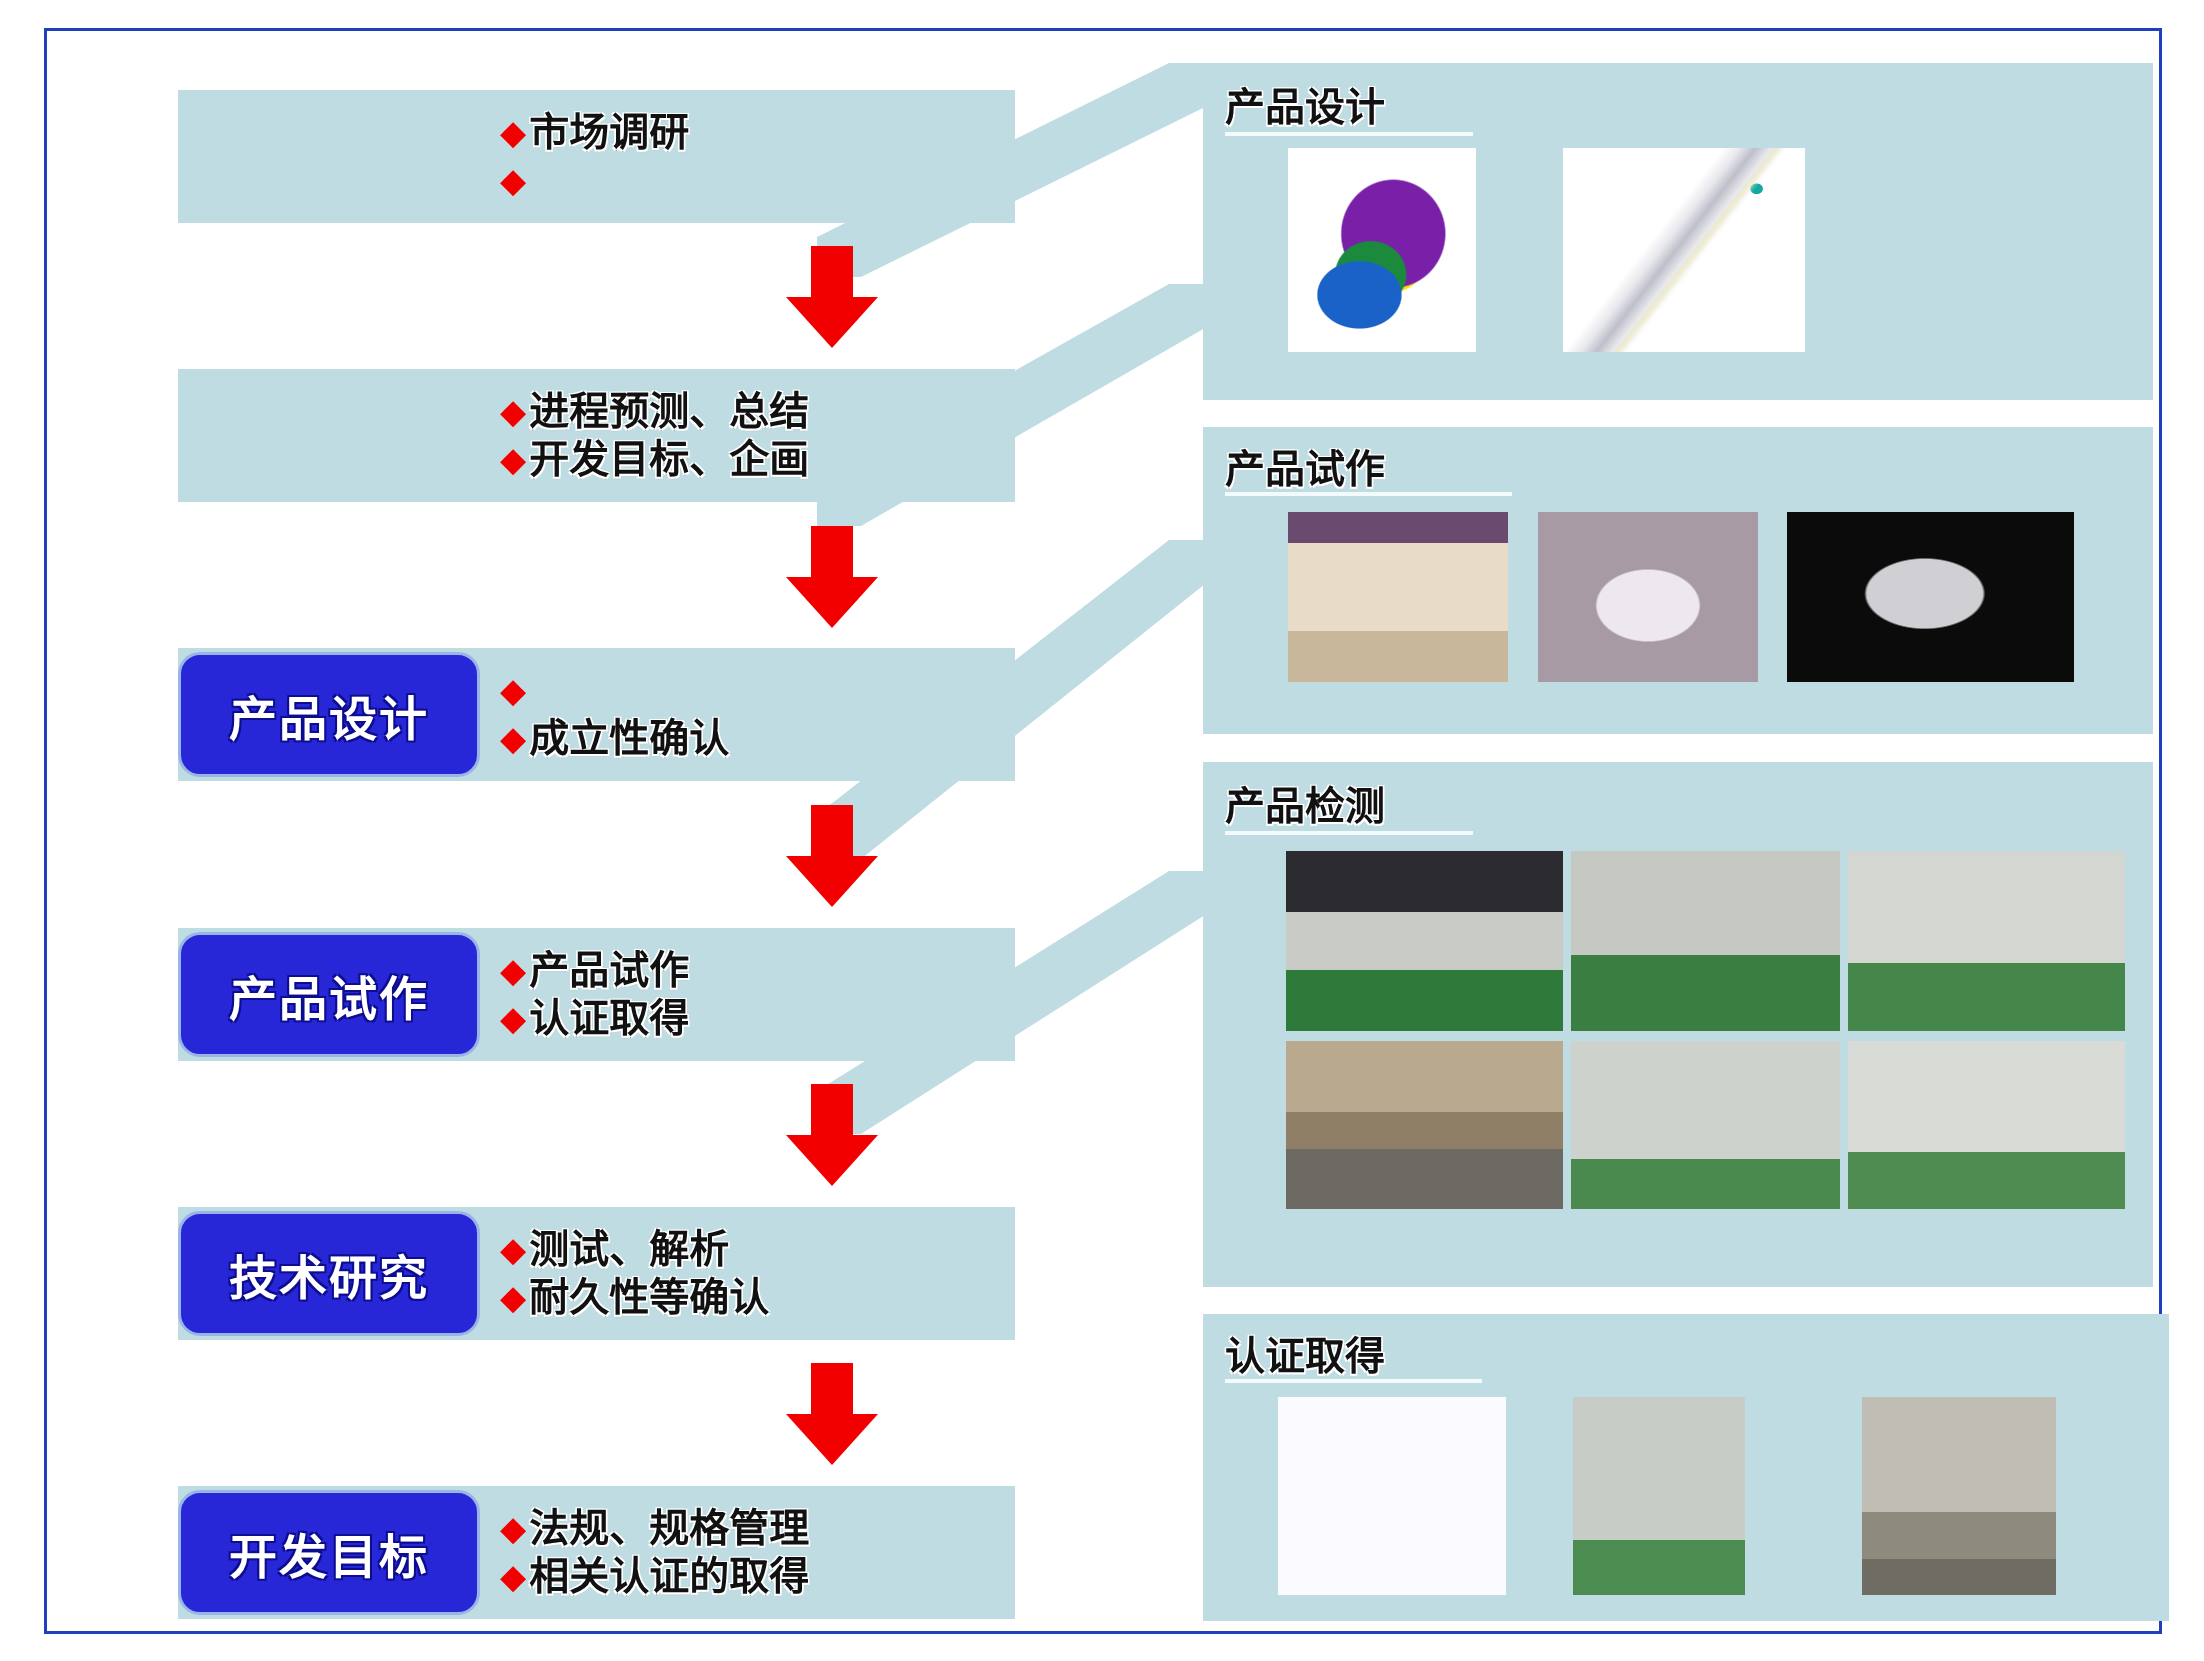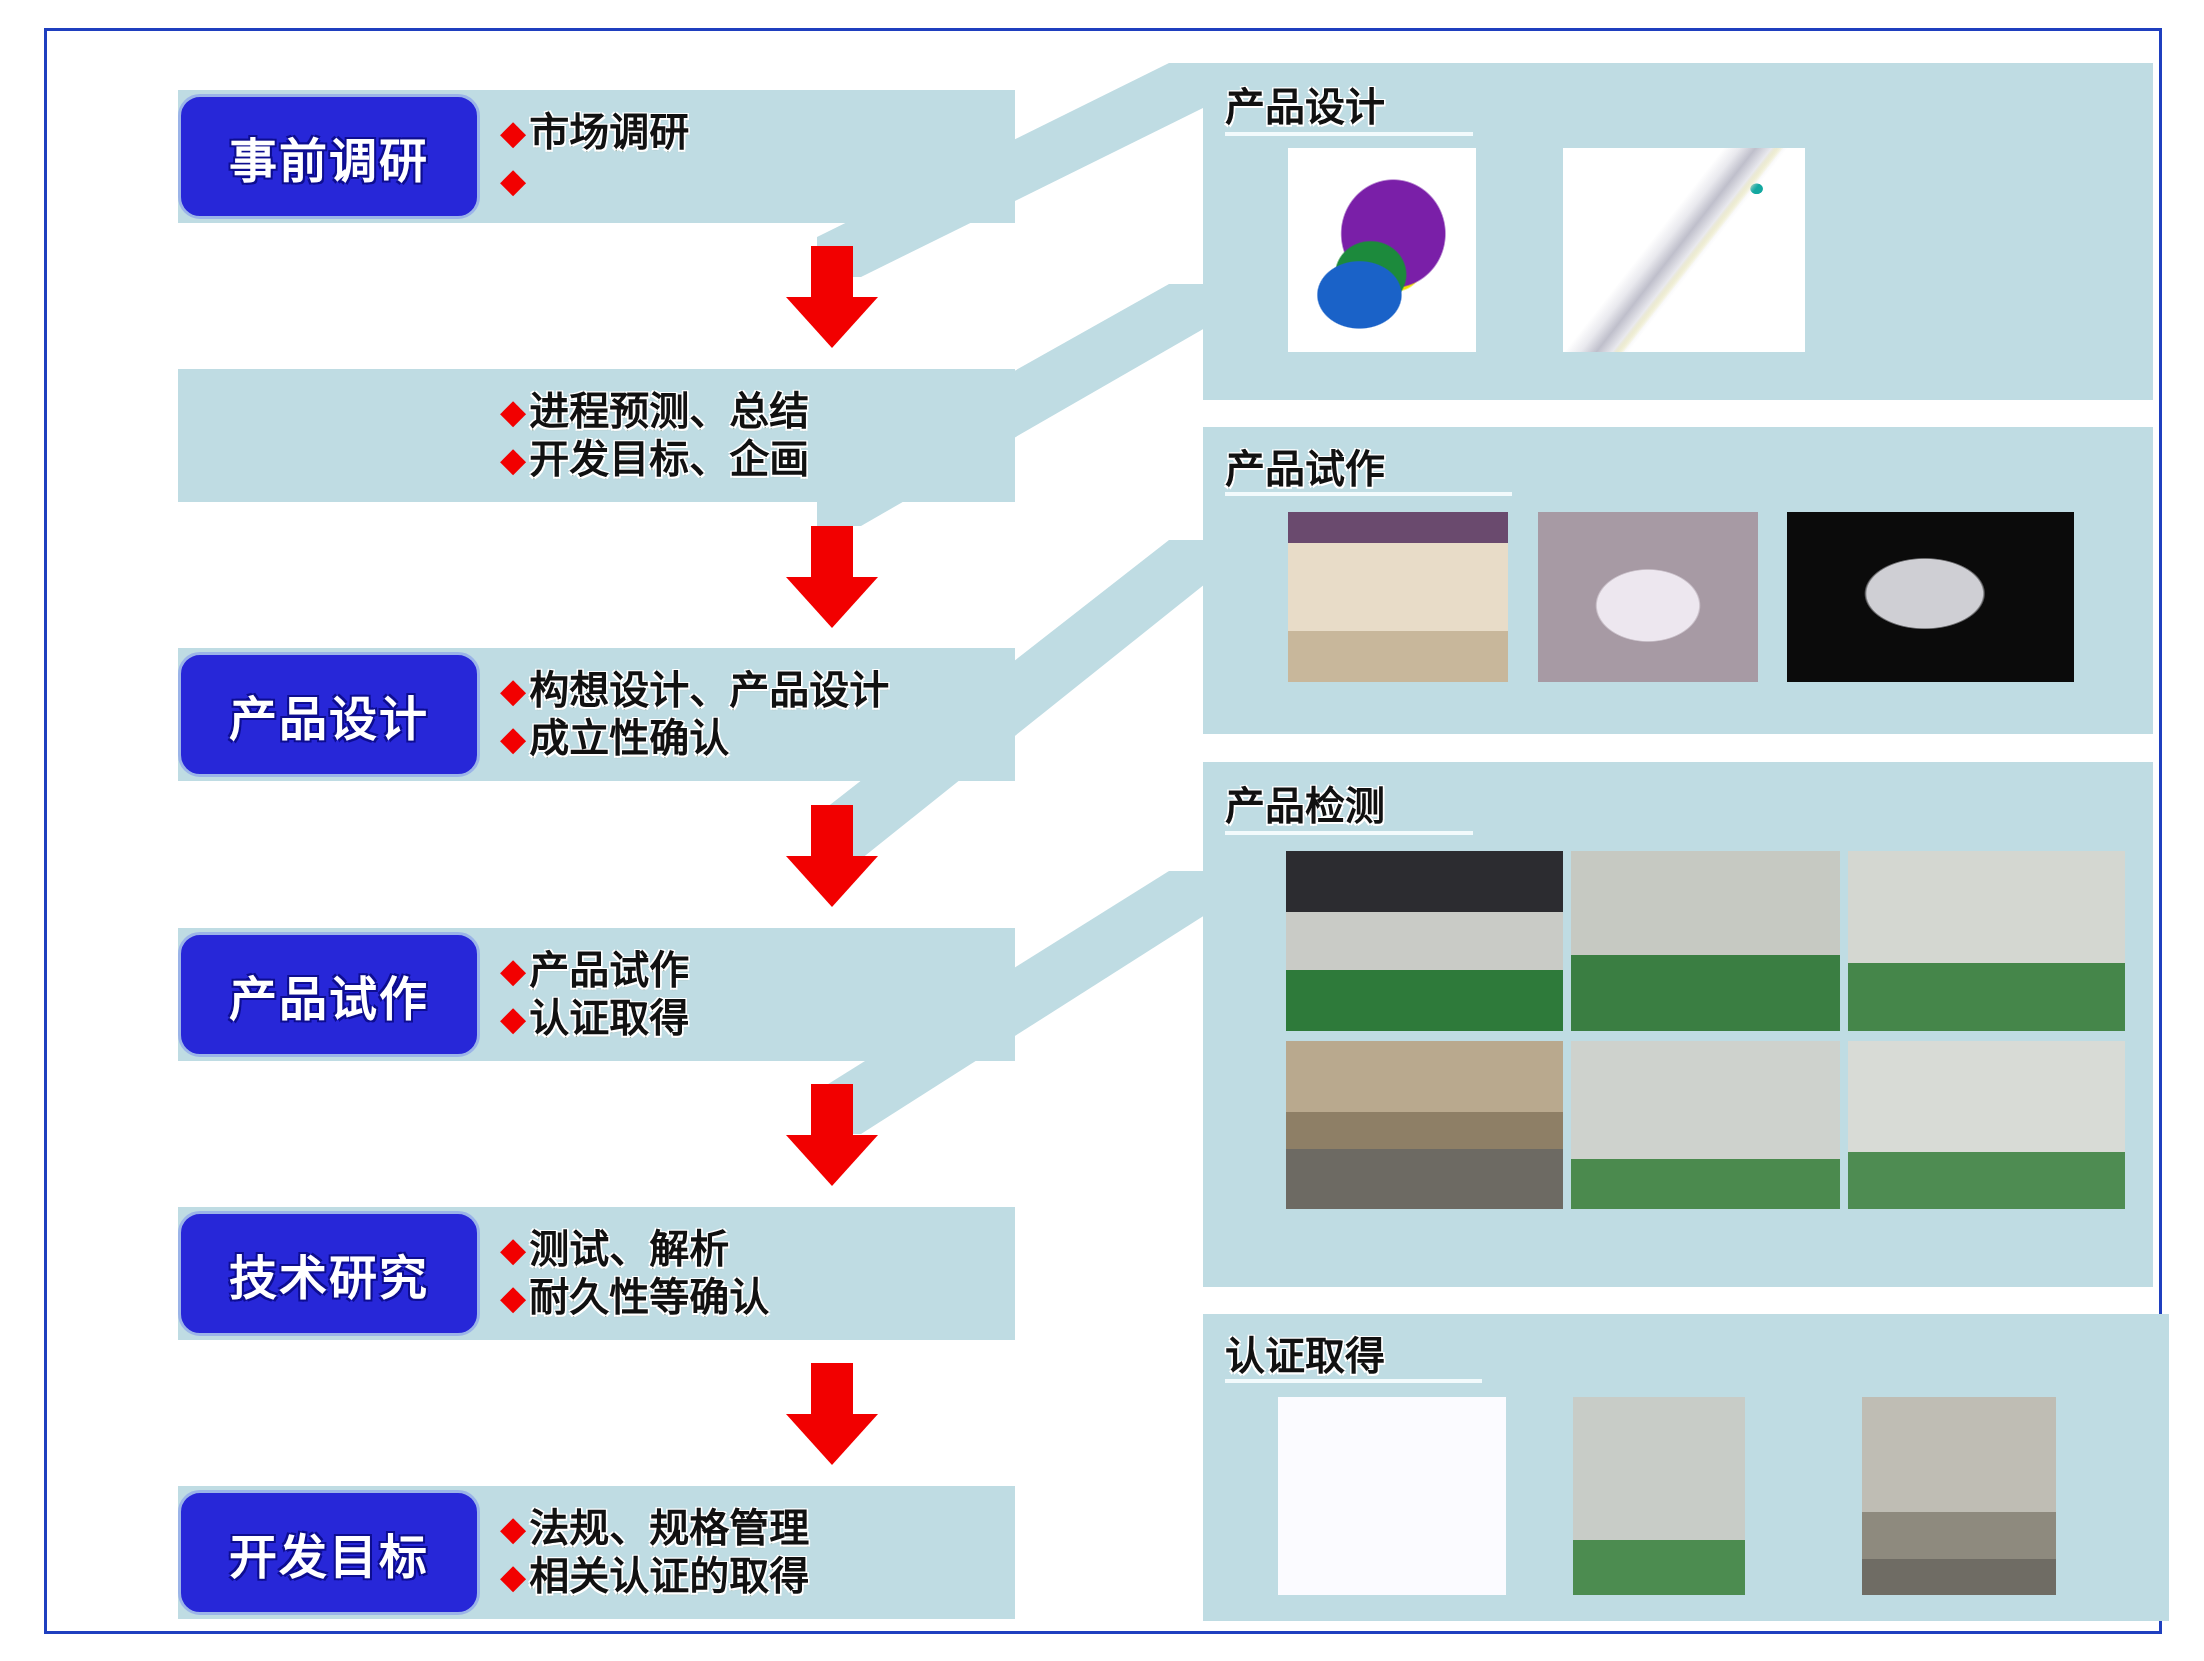--- a/index.html
+++ b/index.html
@@ -226,23 +226,20 @@
 
     <div class="conn" style="left:770px;top:32px;width:388px;height:214px;clip-path:polygon(100% 0,100% 44px,44px 214px,0 214px,0 174px,352px 0);"></div>
     <div class="conn" style="left:770px;top:253px;width:388px;height:242px;clip-path:polygon(100% 0,100% 44px,44px 242px,0 242px,0 198px,352px 0);"></div>
     <div class="conn" style="left:770px;top:509px;width:388px;height:319px;clip-path:polygon(100% 0,100% 44px,44px 319px,0 319px,0 275px,352px 0);"></div>
     <div class="conn" style="left:770px;top:840px;width:388px;height:263px;clip-path:polygon(100% 0,100% 44px,44px 263px,0 263px,0 220px,352px 0);"></div>
 
     <div class="flow">
 
       <div class="step-row" style="top:0px;">
         <div class="step-band" style="clip-path:polygon(0 0,837px 0,837px 133px,0 133px);"></div>
-        <div class="step-chip">
-          <span>事前调研</span>
-        </div>
         <div class="bullets">
           <div class="bullet">
             <span class="dia">◆</span>
             <span class="btxt">市场调研</span>
           </div>
           <div class="bullet">
             <span class="dia">◆</span>
           </div>
         </div>
       </div>
@@ -270,21 +267,20 @@
       </div>
 
       <div class="step-row" style="top:558px;">
         <div class="step-band"></div>
         <div class="step-chip">
           <span>产品设计</span>
         </div>
         <div class="bullets">
           <div class="bullet">
             <span class="dia">◆</span>
-            <span class="btxt">构想设计、产品设计</span>
           </div>
           <div class="bullet">
             <span class="dia">◆</span>
             <span class="btxt">成立性确认</span>
           </div>
         </div>
       </div>
       <div class="arrow" style="top:715px;">
         <div class="shaft"></div>
           <div class="head"></div>

